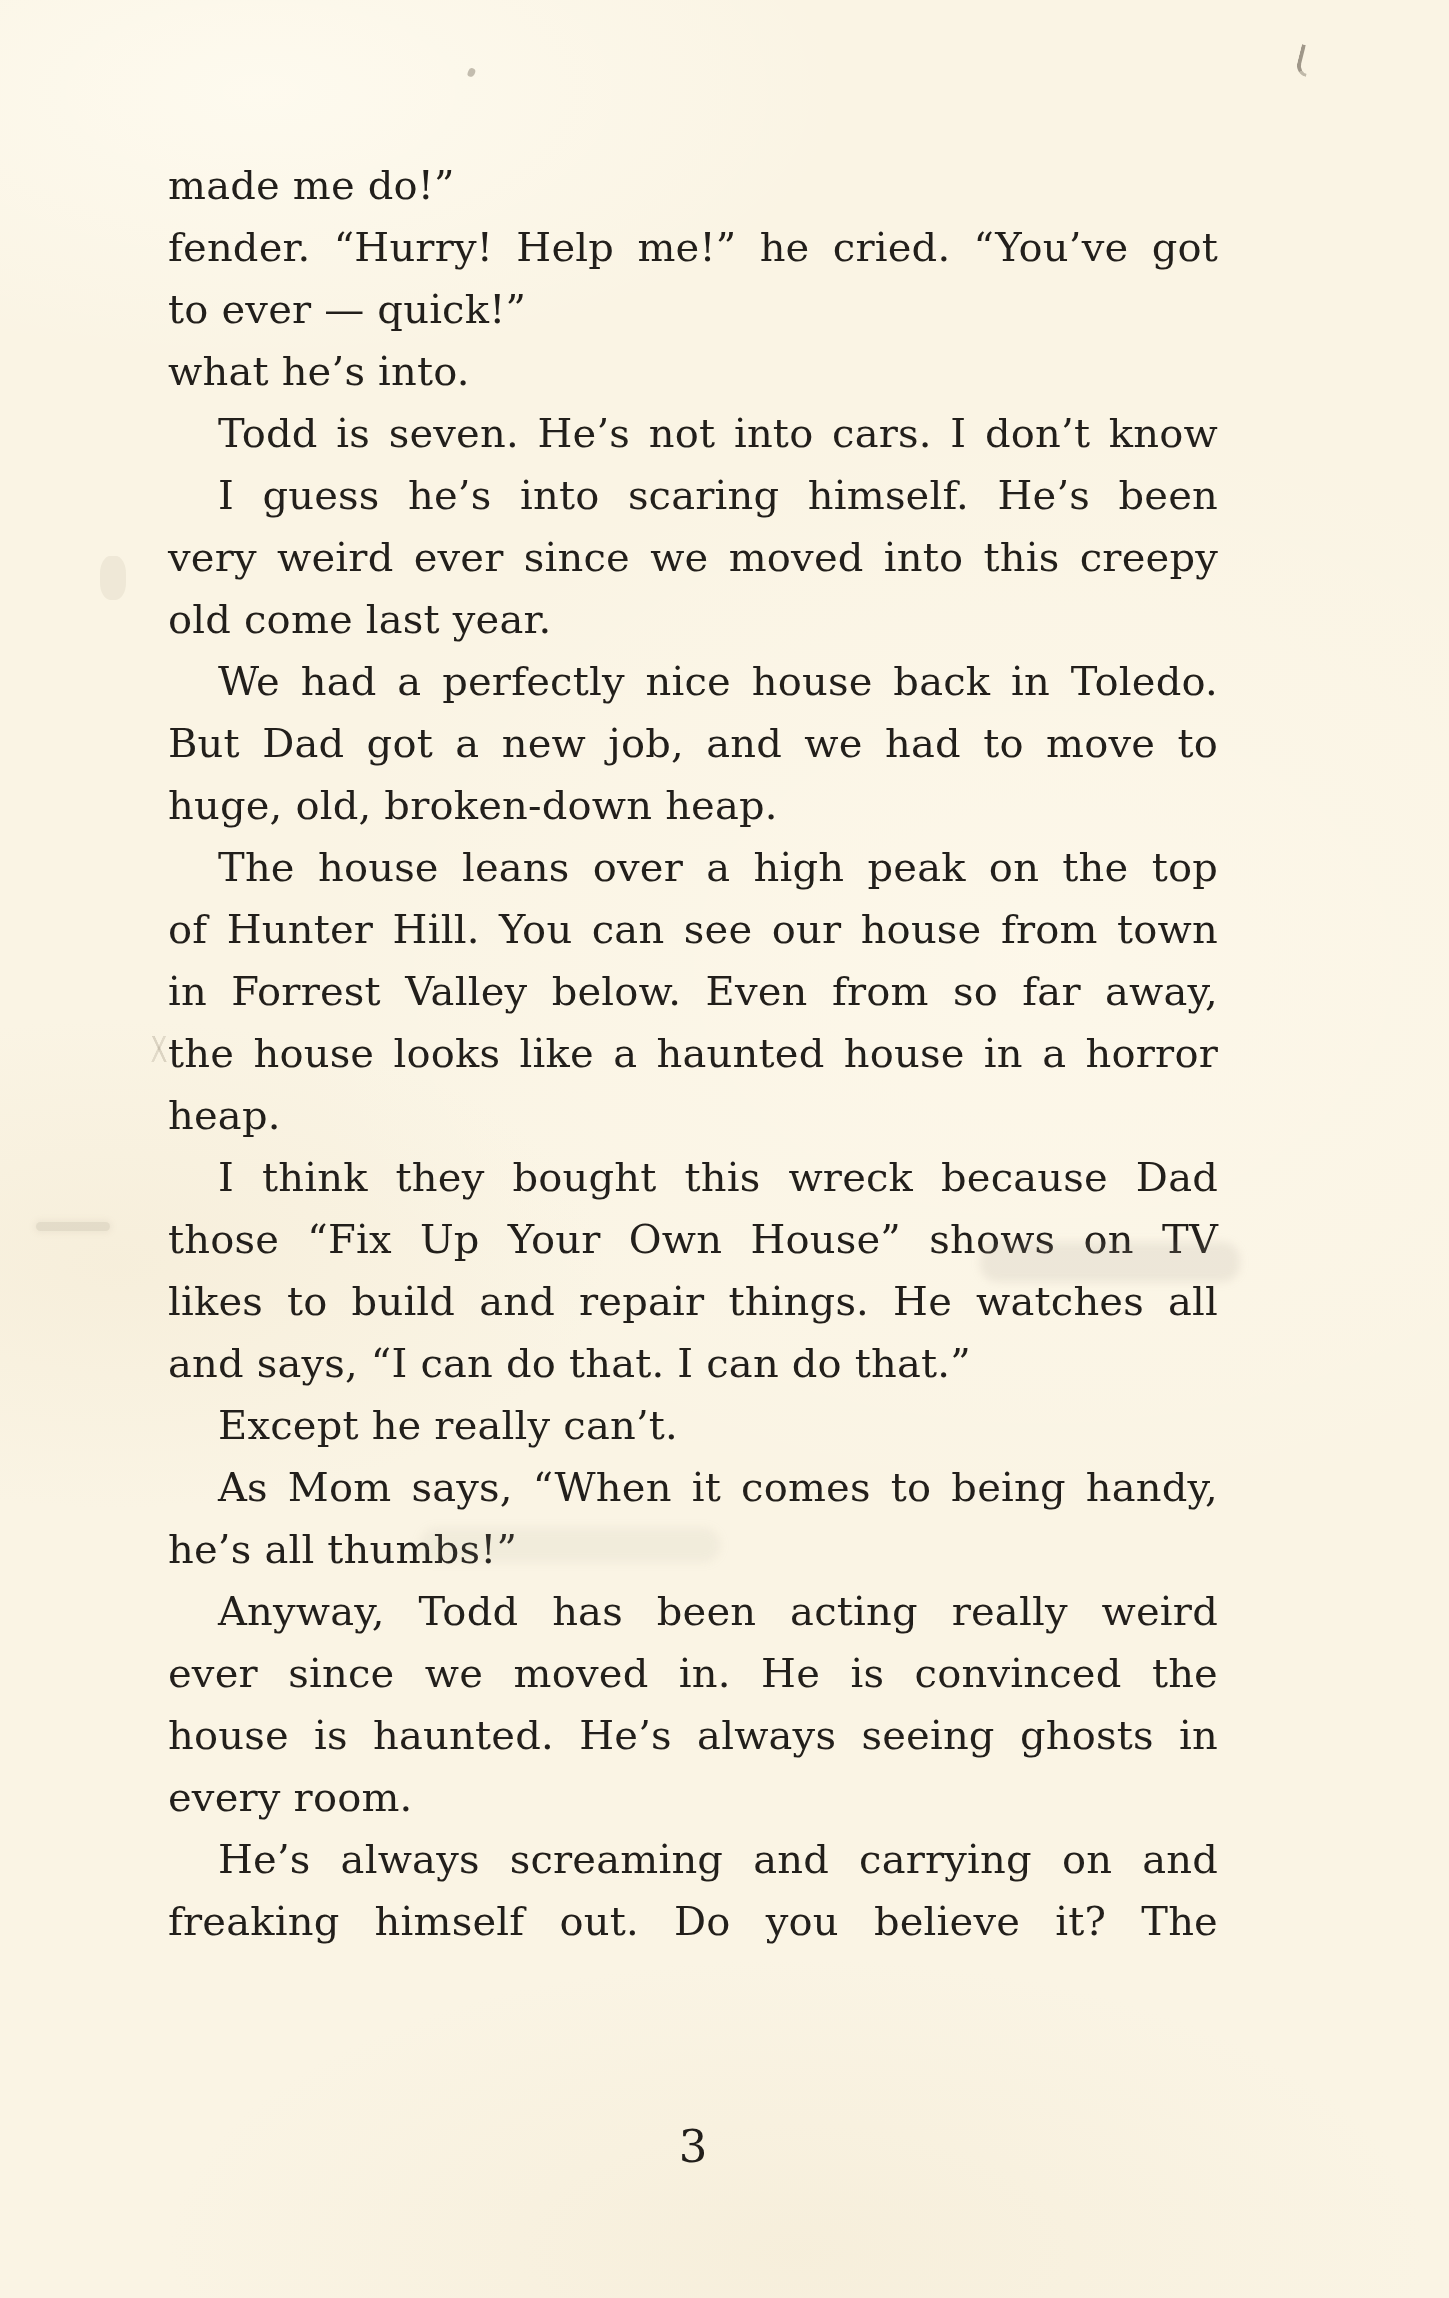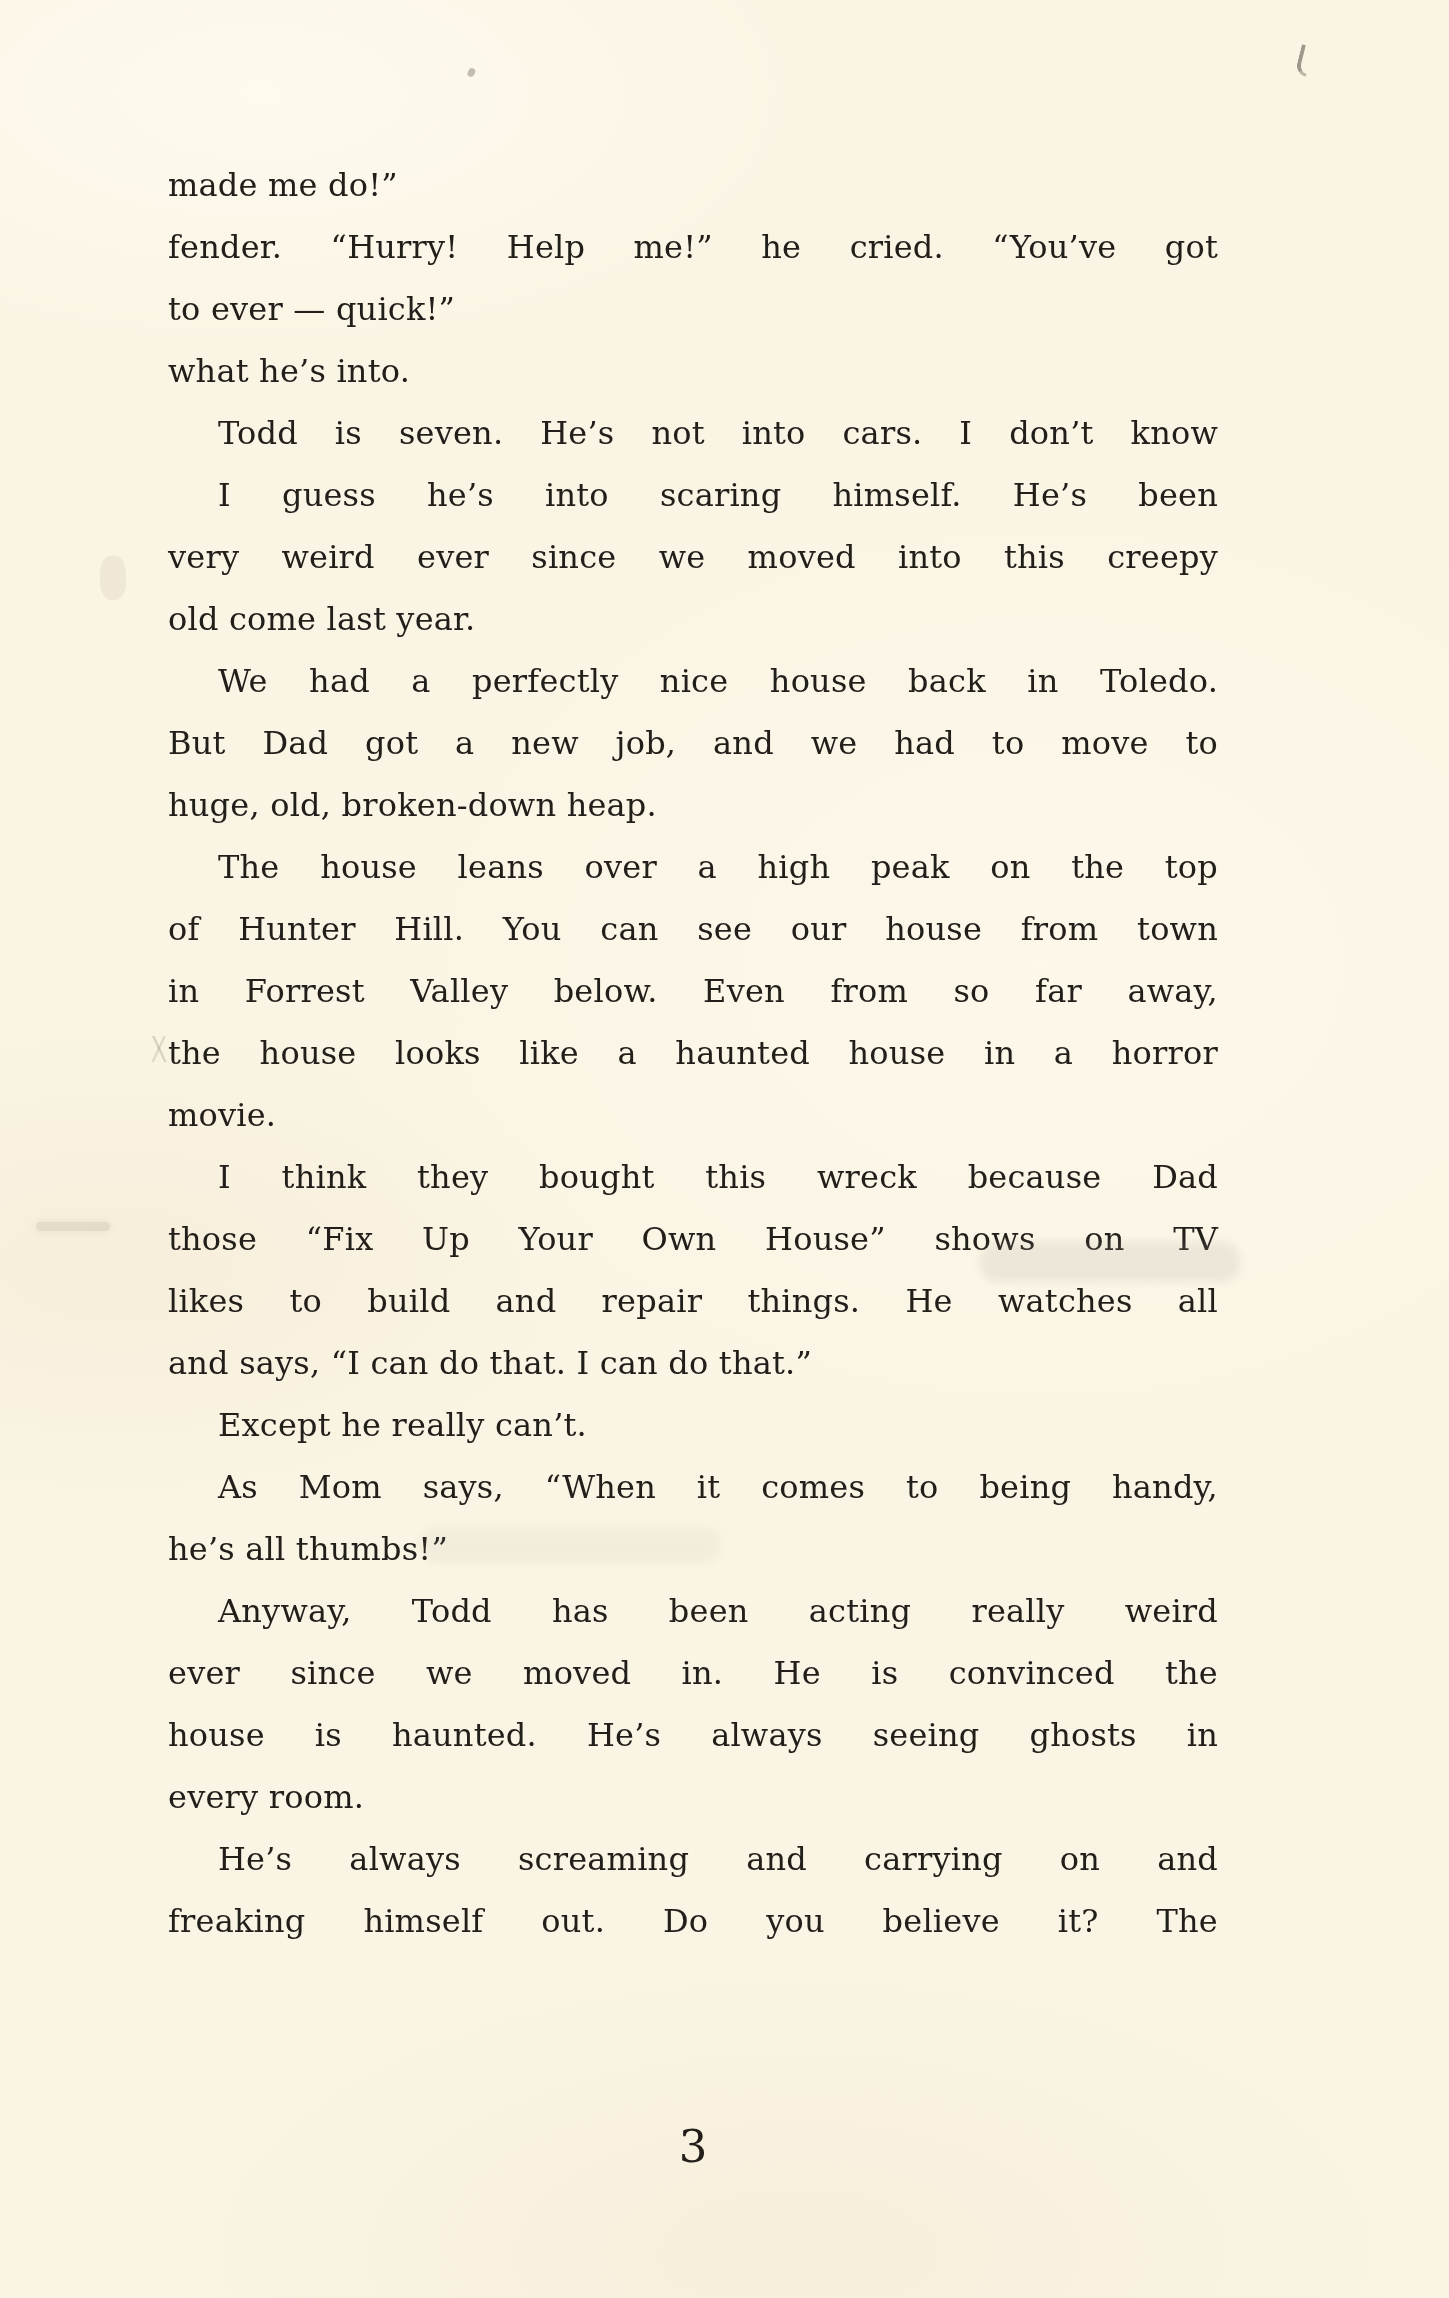--- a/index.html
+++ b/index.html
@@ -19,21 +19,21 @@
       #faf4e4;
     color: #221f1b;
     overflow: hidden;
   }
   .text-block {
     position: absolute; left: 168px; top: 154px; width: 1050px;
   }
   .para { margin: 0; padding: 0; }
   .line {
     height: 62px; line-height: 62px;
-    font-size: 32px;
+    font-size: 40px;
     letter-spacing: 0.2px;
     text-align: left;
     white-space: nowrap;
     overflow: visible;
   }
   .line.just {
     white-space: normal;
     text-align: justify;
     text-align-last: justify;
   }
@@ -113,21 +113,21 @@
       <div class="para">
         <div class="line just indent">We had a perfectly nice house back in Toledo.</div>
         <div class="line just">But Dad got a new job, and we had to move to</div>
         <div class="line">huge, old, broken-down heap.</div>
       </div>
       <div class="para">
         <div class="line just indent">The house leans over a high peak on the top</div>
         <div class="line just">of Hunter Hill. You can see our house from town</div>
         <div class="line just">in Forrest Valley below. Even from so far away,</div>
         <div class="line just">the house looks like a haunted house in a horror</div>
-        <div class="line">movie.</div>
+        <div class="line">heap.</div>
       </div>
       <div class="para">
         <div class="line just indent">I think they bought this wreck because Dad</div>
         <div class="line just">those “Fix Up Your Own House” shows on TV</div>
         <div class="line just">likes to build and repair things. He watches all</div>
         <div class="line">and says, “I can do that. I can do that.”</div>
       </div>
       <div class="para">
         <div class="line indent">Except he really can’t.</div>
       </div>

